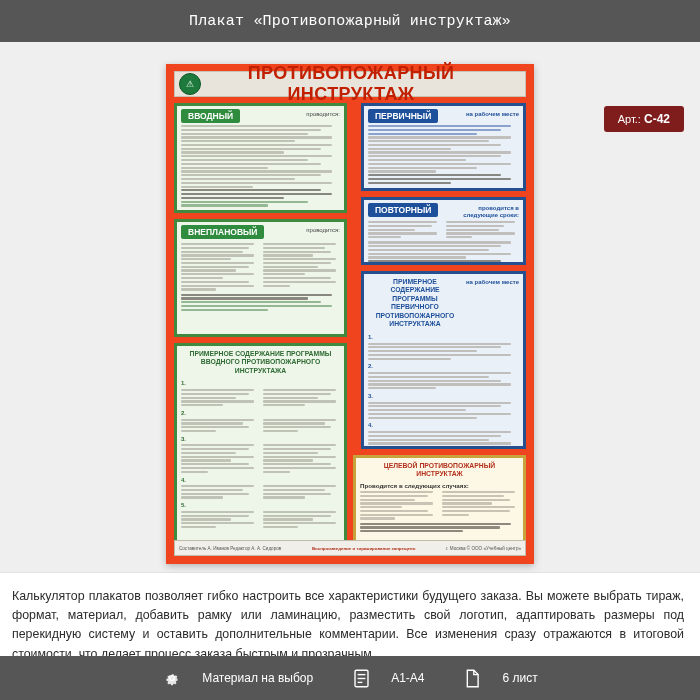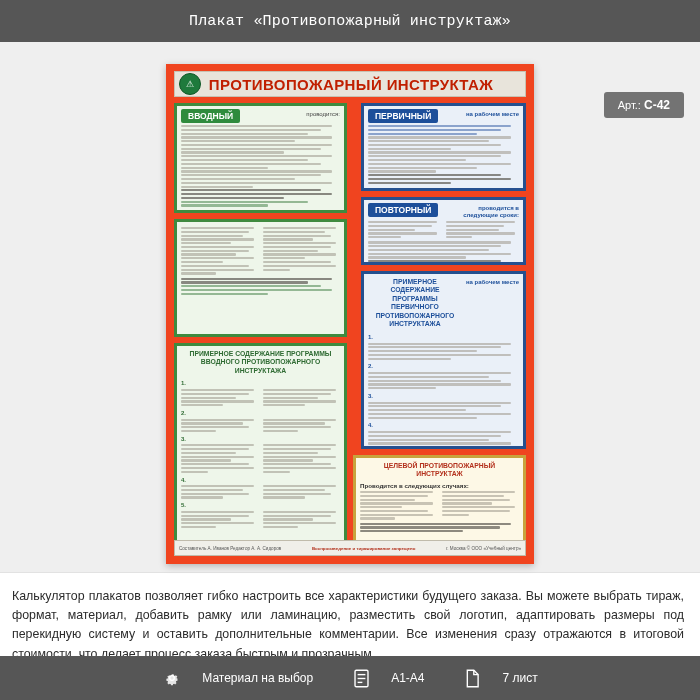--- a/index.html
+++ b/index.html
@@ -17,22 +17,22 @@
     display:flex;align-items:center;justify-content:center;
   }
   .topbar-title{font-size:15px;letter-spacing:.2px;font-family:Liberation Mono, monospace;}
 
   
   .stage{
     position:relative;height:530px;background:#efefef;
     border-bottom:1px solid #e2e2e2;
   }
   .badge{
-    position:absolute;right:16px;top:50px;
-    background:#737373;color:#fff;border-radius:3px;
+    position:absolute;right:16px;top:64px;
+    background:#7f1d1d;color:#fff;border-radius:3px;
     padding:6px 14px;font-size:11px;white-space:nowrap;
   }
   .badge b{font-size:12px;}
 
   
   .poster{
     position:absolute;left:166px;top:22px;width:368px;height:500px;
     background:#f0441f;
     box-shadow:0 2px 7px rgba(0,0,0,.25);
     padding:7px 8px 8px 8px;box-sizing:border-box;
@@ -45,21 +45,21 @@
     display:flex;align-items:center;gap:6px;padding:0 4px;box-sizing:border-box;
   }
   .p-logo{
     width:20px;height:20px;border-radius:50%;
     background:#1e7a3c;border:1px solid #0f5727;
     display:flex;align-items:center;justify-content:center;
     color:#fff;font-size:9px;
   }
   .p-title{
     flex:1;text-align:center;color:#c01f00;font-weight:bold;
-    font-size:15px;letter-spacing:.4px;
+    font-size:18px;letter-spacing:.4px;
   }
 
   
   .cols{display:flex;gap:6px;margin-top:6px;height:448px;}
   .col{display:flex;flex-direction:column;gap:6px;}
   .col.left{width:174px;}
   .col.right{width:174px;}
 
   .card{
     background:#f4f2ea;border:3px solid #6d28d9;
@@ -178,20 +178,24 @@
                   <div class="ln w45"></div>
                 <div class="ln w88 dark"></div>
                   <div class="ln w95 dark"></div>
                   <div class="ln w65 dark"></div>
                 <div class="ln w80 green"></div>
                   <div class="ln w55 green"></div>
               </div>
             </div>
 
             <div class="card green" style="height:118px">
+              <div class="tag-row">
+                <span class="tag g">ВНЕПЛАНОВЫЙ</span>
+                <span class="tag-note">проводится:</span>
+              </div>
               <div class="two" style="margin-top:2px">
                 <div>
                   <div class="ln w95"></div>
                     <div class="ln w88"></div>
                     <div class="ln w80"></div>
                   <div class="ln w95"></div>
                     <div class="ln w65"></div>
                   <div class="ln w95"></div>
                     <div class="ln w88"></div>
                     <div class="ln w72"></div>
@@ -461,17 +465,17 @@
       <span>А1-А4</span>
     </div>
 
     <div class="bb-item">
       <span class="bb-ico">
         <svg width="17" height="19" viewBox="0 0 18 22" fill="none" stroke="#ffffff" stroke-width="1.6">
           <path d="M3 1.5h7.5L15.5 6.5V20.5H3z"></path>
           <path d="M10.5 1.5V6.5H15.5"></path>
         </svg>
       </span>
-      <span>7 лист</span>
+      <span>6 лист</span>
     </div>
   </div>
 
 </div>
 
 </body></html>

